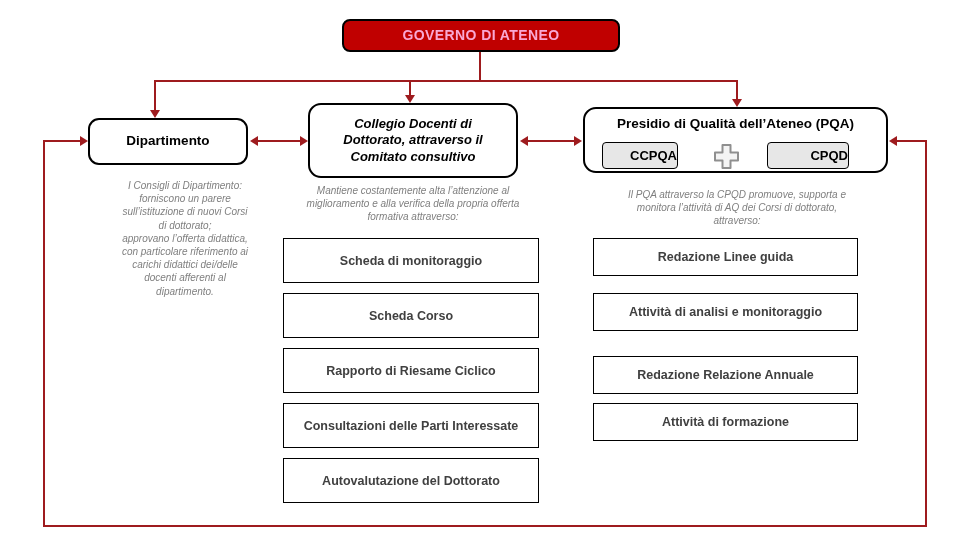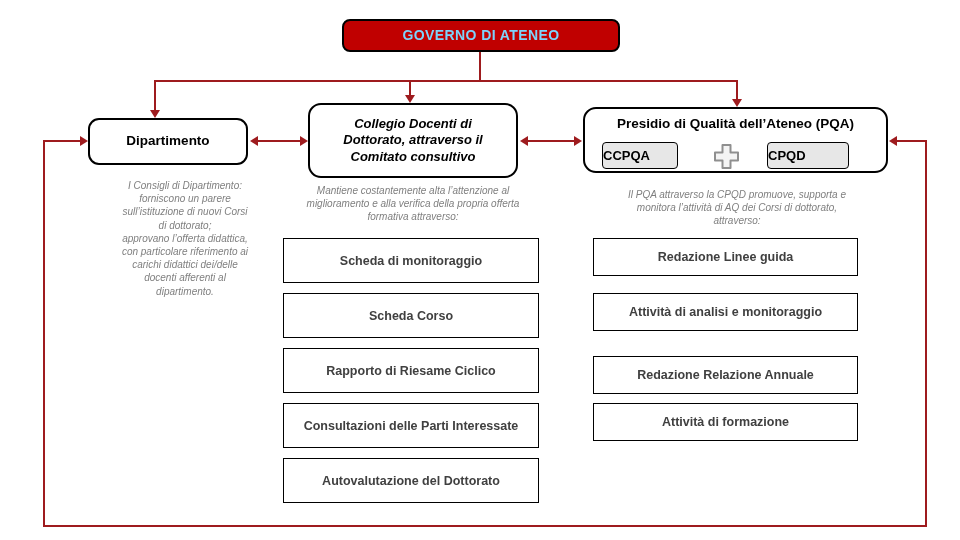--- a/index.html
+++ b/index.html
@@ -12,32 +12,32 @@
   html,body{margin:0;padding:0;background:#ffffff;}
   body{font-family:"Liberation Sans", sans-serif;}
   .stage{position:relative;width:960px;height:540px;background:#ffffff;overflow:hidden;}
 
   
   .node{position:absolute;box-sizing:border-box;border:2px solid var(--ink);background:#fff;
         display:flex;align-items:center;justify-content:center;text-align:center;}
   .node-label{font-weight:bold;color:#000;white-space:pre-line;line-height:1.25;}
 
   .governo{left:342px;top:19px;width:278px;height:33px;border-radius:8px;background:var(--accent);}
-  .governo .node-label{color:#7dd3fc;font-size:14px;letter-spacing:.4px;}
+  .governo .node-label{color:#f9a8d4;font-size:14px;letter-spacing:.4px;}
 
   .dipartimento{left:88px;top:118px;width:160px;height:47px;border-radius:11px;}
   .dipartimento .node-label{font-size:13.5px;}
 
   .collegio{left:308px;top:103px;width:210px;height:75px;border-radius:13px;}
   .collegio .node-label{font-size:13px;font-style:italic;}
 
   .pqa{left:583px;top:107px;width:305px;height:66px;border-radius:13px;display:block;}
   .pqa-title{margin-top:7px;text-align:center;font-weight:bold;font-size:13.5px;color:#000;}
   .subbox{position:absolute;box-sizing:border-box;top:33px;height:27px;border:1.6px solid var(--ink);
-          border-radius:4px;background:var(--subfill);display:flex;align-items:center;justify-content:flex-start;
+          border-radius:4px;background:var(--subfill);display:flex;align-items:center;justify-content:flex-end;
           font-weight:bold;font-size:13px;color:#000;}
   .subbox.ccpqa{left:17px;width:76px;}
   .subbox.cpqd{left:182px;width:82px;}
   .plus-wrap{position:absolute;left:126px;top:32px;width:30px;height:30px;display:flex;align-items:center;justify-content:center;}
 
   
   .desc{position:absolute;color:var(--desc);font-style:italic;font-size:10px;line-height:1.32;
         text-align:center;white-space:pre-line;}
   .desc-left{left:58px;top:179px;width:254px;}
   .desc-center{left:284px;top:184px;width:258px;}

